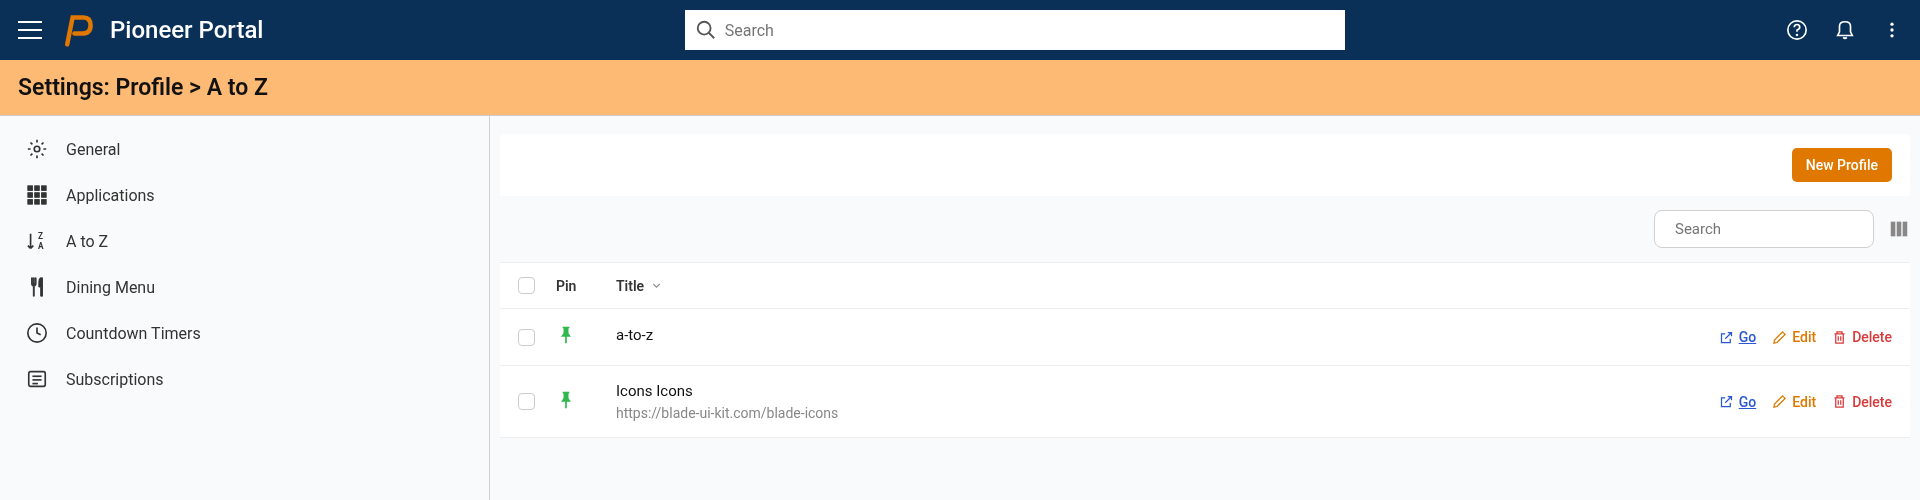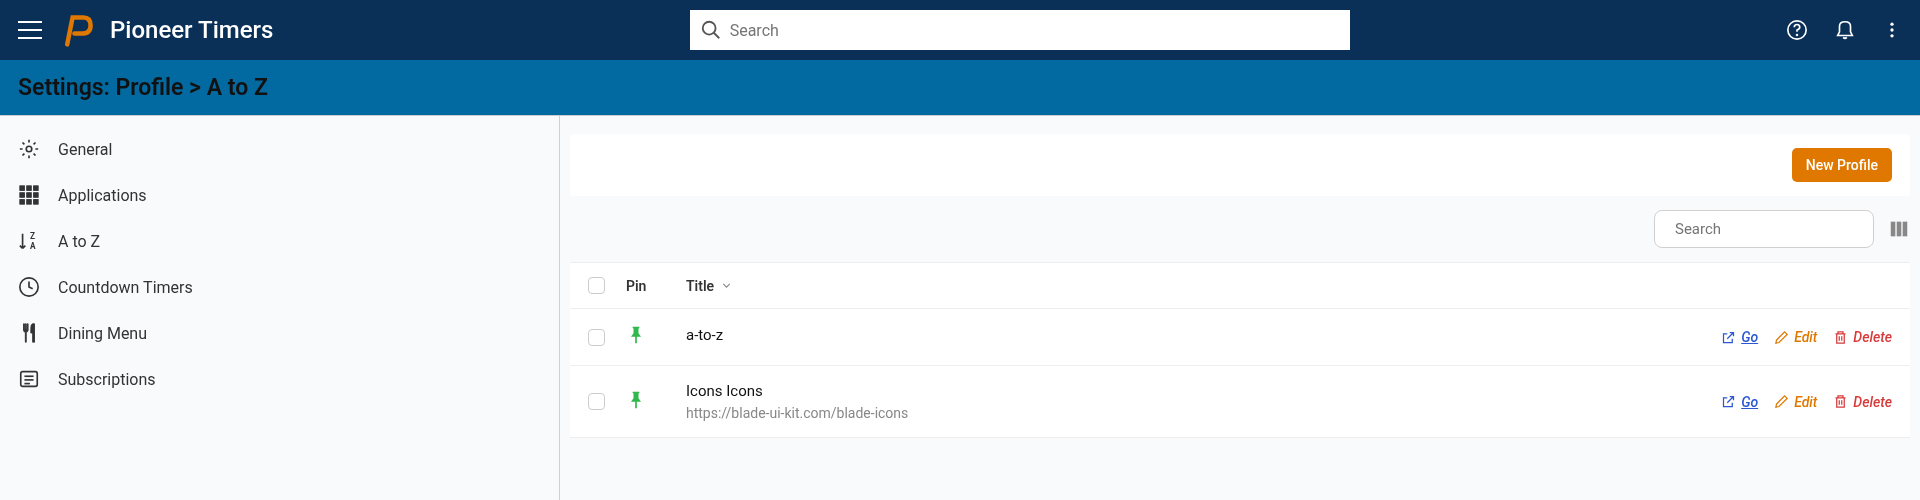--- a/index.html
+++ b/index.html
@@ -11,26 +11,26 @@
     .logo { width: 36px; height: 36px; margin-right: 14px; }
     .app-title { font-size: 24px; font-weight: 500; }
     .topbar-center { flex: 1; display: flex; justify-content: center; }
     .global-search { width: 660px; height: 40px; background: white; display: flex; align-items: center; padding: 0 10px; }
     .global-search svg { width: 22px; height: 22px; margin-right: 8px; }
     .global-search input { border: none; outline: none; font-size: 16px; color: #555; flex: 1; background: transparent; }
     .topbar-right { display: flex; align-items: center; gap: 26px; margin-left: 20px; }
     .topbar-icon { width: 22px; height: 22px; cursor: pointer; }
     .topbar-icon-sm { width: 20px; height: 20px; cursor: pointer; }
     
-    .breadcrumb-bar { background: #0369a1; border-bottom: 1px solid #ccc; padding: 14px 18px; }
+    .breadcrumb-bar { background: #fdba74; border-bottom: 1px solid #ccc; padding: 14px 18px; }
     .breadcrumb-bar h1 { font-size: 23px; font-weight: 600; color: #111; }
     
     .content { display: flex; height: calc(100% - 60px - 55px); }
     
-    .sidebar { width: 560px; border-right: 1px solid #d0d0d0; padding: 10px 0; }
+    .sidebar { width: 490px; border-right: 1px solid #d0d0d0; padding: 10px 8px; }
     .sidebar-item { display: flex; align-items: center; padding: 12px 18px; cursor: pointer; color: #333; font-size: 16px; }
     .sidebar-item svg { width: 22px; height: 22px; margin-right: 18px; stroke: #333; }
     
     .main { flex: 1; padding: 18px 10px 0 10px; }
     .toolbar { background: white; border-radius: 4px 4px 0 0; padding: 14px 18px; display: flex; justify-content: flex-end; }
     .btn-primary { background: #e07800; color: white; border: none; padding: 9px 14px; border-radius: 5px; font-size: 14px; font-weight: 500; cursor: pointer; }
     
     .filter-bar { display: flex; justify-content: flex-end; align-items: center; padding: 14px 0; gap: 14px; }
     .table-search { width: 220px; height: 38px; border: 1px solid #d0d0d0; border-radius: 8px; display: flex; align-items: center; padding: 0 12px; background: white; }
     .table-search svg { width: 18px; height: 18px; margin-right: 8px; }
@@ -44,39 +44,39 @@
     .col-title { flex: 1; display: flex; align-items: center; gap: 6px; }
     .chk { width: 17px; height: 17px; border: 1.5px solid #ccc; border-radius: 4px; cursor: pointer; }
     .sort-icon { width: 13px; height: 13px; stroke: #888; }
     
     .table-row { display: flex; align-items: center; padding: 16px 18px; border-bottom: 1px solid #eee; }
     .pin-icon { width: 20px; height: 20px; cursor: pointer; }
     .col-body { flex: 1; }
     .row-title { font-size: 15px; color: #111; margin-bottom: 5px; }
     .row-url { font-size: 14px; color: #888; }
     .col-actions { display: flex; gap: 16px; }
-    .action-link { display: flex; align-items: center; gap: 5px; font-size: 14px; cursor: pointer; font-weight: 500; font-style: italic; }
+    .action-link { display: flex; align-items: center; gap: 5px; font-size: 14px; cursor: pointer; font-weight: 500; }
     .action-link.go { color: #2b57d0; text-decoration: underline; }
     .action-link.edit { color: #e07800; }
     .action-link.delete { color: #d83a3a; text-align: right; }
     .action-link svg { width: 15px; height: 15px; }
   </style>
 </head>
 <body>
 
 <div class="topbar">
   <div class="hamburger">
     <span></span>
       <span></span>
       <span></span>
   </div>
   <svg class="logo" viewBox="0 0 40 40">
     <path d="M8 36 L14 6 L26 6 Q34 6 34 15 Q34 24 24 24 L16 24" stroke="#e07800" stroke-width="5" fill="none" stroke-linecap="round"></path>
   </svg>
-  <div class="app-title">Pioneer Timers</div>
+  <div class="app-title">Pioneer Portal</div>
   <div class="topbar-center">
     <div class="global-search">
       <svg viewBox="0 0 24 24" fill="none" stroke="#555" stroke-width="2">
           <circle cx="10" cy="10" r="7"></circle>
           <line x1="15" y1="15" x2="21" y2="21"></line>
         </svg>
       <input type="text" placeholder="Search" style="">
     </div>
   </div>
   <div class="topbar-right">
@@ -127,31 +127,31 @@
     </div>
     <div class="sidebar-item">
       <svg viewBox="0 0 24 24" fill="none" stroke-width="1.8">
           <path d="M5 4 L5 20 M5 20 L2 17 M5 20 L8 17"></path>
           <text x="13" y="10" font-size="9" fill="#333" stroke="none" font-weight="bold">Z</text>
           <text x="13" y="21" font-size="9" fill="#333" stroke="none" font-weight="bold">A</text>
         </svg>
       <span>A to Z</span>
     </div>
     <div class="sidebar-item">
+      <svg viewBox="0 0 24 24" fill="#333" stroke="none">
+          <path d="M6 2 L6 9 Q6 11 8 11 L8 22 L9 22 L9 11 Q11 11 11 9 L11 2 L10 2 L10 8 L9 8 L9 2 L8 2 L8 8 L7 8 L7 2 Z M16 2 Q14 2 14 7 L14 12 L16 12 L16 22 L18 22 L18 2 Z"></path>
+        </svg>
+      <span>Dining Menu</span>
+    </div>
+    <div class="sidebar-item">
       <svg viewBox="0 0 24 24" fill="none" stroke-width="1.8">
           <circle cx="12" cy="12" r="10"></circle>
           <path d="M12 6 L12 12 L16 14"></path>
         </svg>
       <span>Countdown Timers</span>
-    </div>
-    <div class="sidebar-item">
-      <svg viewBox="0 0 24 24" fill="#333" stroke="none">
-          <path d="M6 2 L6 9 Q6 11 8 11 L8 22 L9 22 L9 11 Q11 11 11 9 L11 2 L10 2 L10 8 L9 8 L9 2 L8 2 L8 8 L7 8 L7 2 Z M16 2 Q14 2 14 7 L14 12 L16 12 L16 22 L18 22 L18 2 Z"></path>
-        </svg>
-      <span>Dining Menu</span>
     </div>
     <div class="sidebar-item">
       <svg viewBox="0 0 24 24" fill="none" stroke-width="1.8">
           <rect x="3" y="4" width="18" height="16" rx="2"></rect>
           <line x1="7" y1="9" x2="17" y2="9"></line>
           <line x1="7" y1="13" x2="17" y2="13"></line>
           <line x1="7" y1="17" x2="13" y2="17"></line>
         </svg>
       <span>Subscriptions</span>
     </div>

